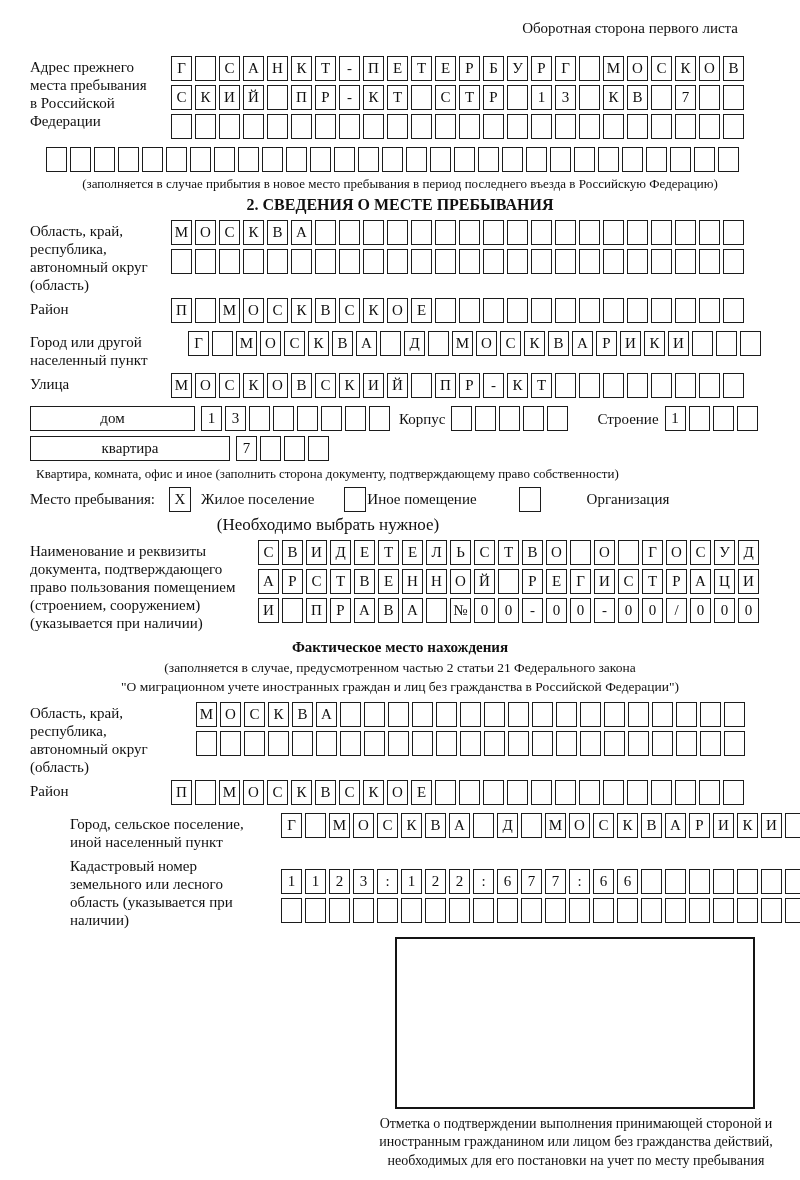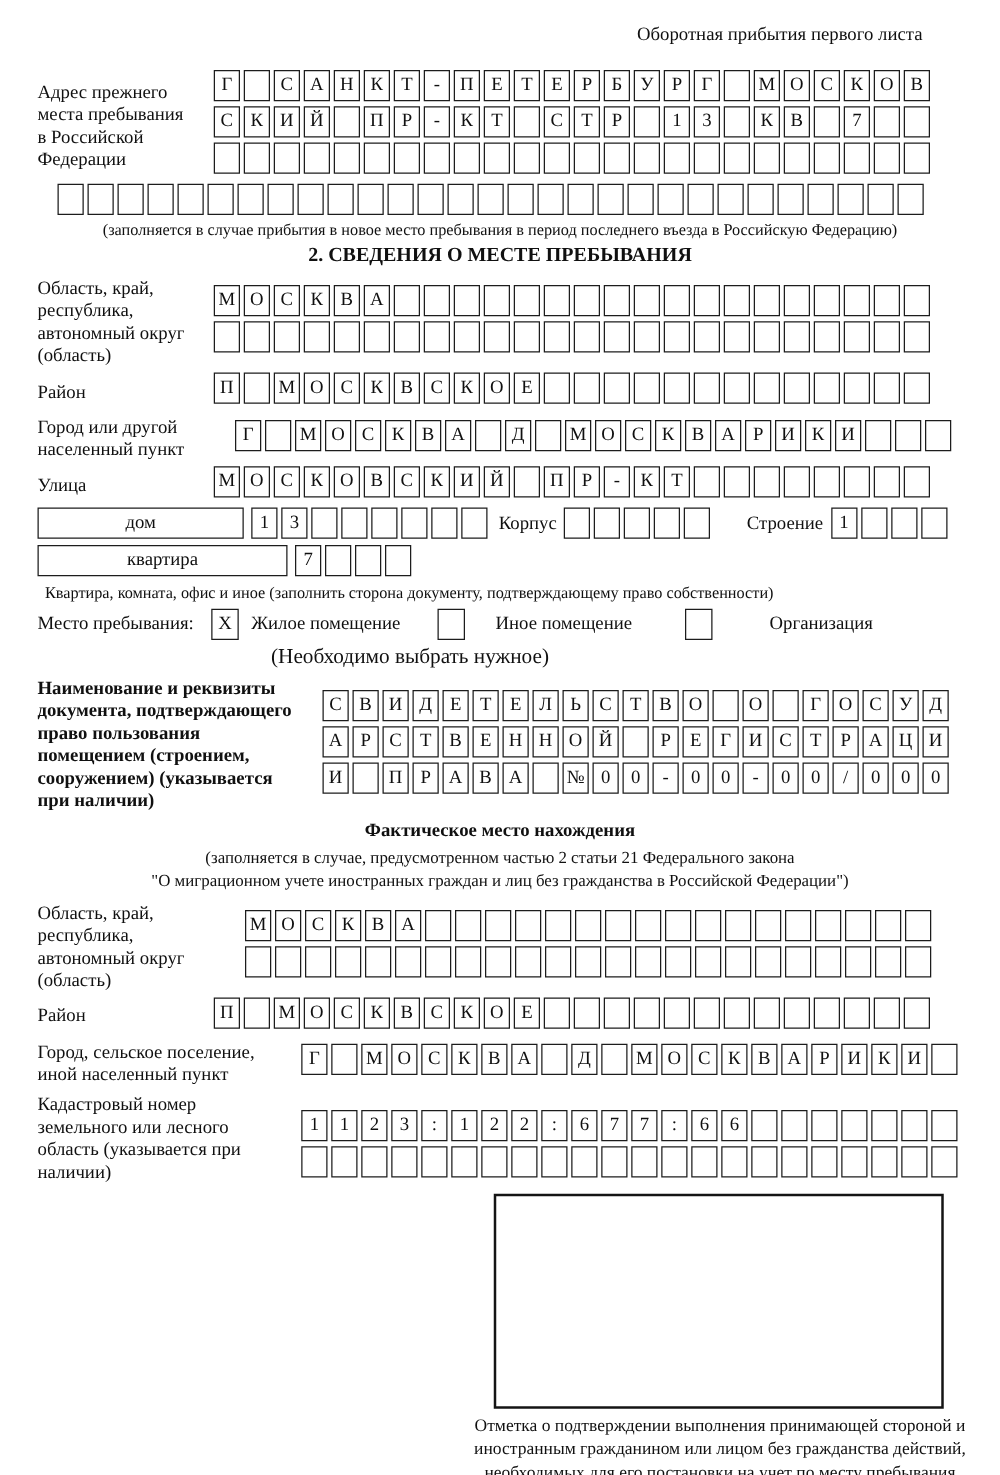--- a/index.html
+++ b/index.html
@@ -7,24 +7,24 @@
        font-family:"Liberation Serif",serif;}
   .page{padding:20px 30px 0 30px;width:740px;}
   .hdr-note{text-align:right;padding-right:32px;font-size:15px;height:20px;}
 
   
   .cb{display:inline-block;box-sizing:content-box;width:19px;height:23px;
       border:1.5px solid #1c1c1c;margin-right:3px;text-align:center;
       font-size:15px;line-height:23px;vertical-align:top;overflow:hidden;}
   .brow{white-space:nowrap;height:26px;margin-bottom:3px;line-height:0;margin-left:16px;}
 
-  .field{display:flex;align-items:center;margin-bottom:4px;}
+  .field{display:flex;align-items:flex-start;margin-bottom:4px;}
   .flabel{flex:0 0 auto;font-size:15px;line-height:18px;padding-top:2px;}
   .w125{width:125px;} .w142{width:142px;} .w150{width:150px;}
-  .w195{width:195px;} .w212{width:212px;font-weight:bold;} .fboxes{flex:1 1 auto;}
+  .w195{width:195px;margin-left:40px;} .w212{width:212px;} .fboxes{flex:1 1 auto;}
 
   .sec-title{font-weight:bold;font-size:16px;text-align:center;margin:2px 0 6px;}
   .fact-title{font-weight:bold;font-size:15px;text-align:center;margin:7px 0 3px;}
   .fact-sub{font-size:13.5px;text-align:center;line-height:1.4;}
   .note-center{font-size:13px;text-align:center;margin:1px 0 4px;}
   .note-left{font-size:13px;margin:0 0 4px 6px;}
   .choose-note{font-size:17px;text-align:center;width:596px;margin:0 0 5px;}
 
   .house-row,.apt-row{white-space:nowrap;height:27px;margin-bottom:3px;}
   .type-rect{display:inline-block;box-sizing:content-box;height:23px;
@@ -33,33 +33,33 @@
   .tr-house{width:163px;} .tr-apt{width:198px;}
   .inline-lab{display:inline-block;font-size:15px;line-height:26px;
       vertical-align:top;margin:0 6px;}
 
   .chk-row{display:flex;align-items:center;height:27px;margin-bottom:2px;}
   .chk-row .flab{font-size:15px;}
   .chk{display:inline-block;box-sizing:content-box;width:20px;height:23px;
       border:1.5px solid #1c1c1c;text-align:center;font-size:15px;
       line-height:23px;}
   .gap14{margin-left:14px;} .gap10{margin-left:10px;} .gap30{margin-left:30px;}
-  .gap12{margin-left:24px;} .gap42{margin-left:42px;} .gap46{margin-left:46px;}
+  .gap12{margin-left:1px;} .gap42{margin-left:42px;} .gap46{margin-left:46px;}
 
   .stamp-box{width:356px;height:168px;border:2px solid #141414;
       margin:8px 0 6px 365px;}
   .stamp-caption{width:440px;margin-left:326px;text-align:center;
       font-size:14px;line-height:1.32;}
 </style>
 </head>
 <body>
 
 <div class="page">
 
-  <div class="hdr-note">Оборотная прибытия первого листа</div>
+  <div class="hdr-note">Оборотная сторона первого листа</div>
 
   <div class="field" style="margin-top:16px;">
     <div class="flabel w125">Адрес прежнего места пребывания в Российской Федерации</div>
     <div class="fboxes">
       <div class="brow"><span class="cb">Г</span><span class="cb"></span><span class="cb">С</span><span class="cb">А</span><span class="cb">Н</span><span class="cb">К</span><span class="cb">Т</span><span class="cb">-</span><span class="cb">П</span><span class="cb">Е</span><span class="cb">Т</span><span class="cb">Е</span><span class="cb">Р</span><span class="cb">Б</span><span class="cb">У</span><span class="cb">Р</span><span class="cb">Г</span><span class="cb"></span><span class="cb">М</span><span class="cb">О</span><span class="cb">С</span><span class="cb">К</span><span class="cb">О</span><span class="cb">В</span></div>
       <div class="brow"><span class="cb">С</span><span class="cb">К</span><span class="cb">И</span><span class="cb">Й</span><span class="cb"></span><span class="cb">П</span><span class="cb">Р</span><span class="cb">-</span><span class="cb">К</span><span class="cb">Т</span><span class="cb"></span><span class="cb">С</span><span class="cb">Т</span><span class="cb">Р</span><span class="cb"></span><span class="cb">1</span><span class="cb">3</span><span class="cb"></span><span class="cb">К</span><span class="cb">В</span><span class="cb"></span><span class="cb">7</span><span class="cb"></span><span class="cb"></span></div>
       <div class="brow"><span class="cb"></span><span class="cb"></span><span class="cb"></span><span class="cb"></span><span class="cb"></span><span class="cb"></span><span class="cb"></span><span class="cb"></span><span class="cb"></span><span class="cb"></span><span class="cb"></span><span class="cb"></span><span class="cb"></span><span class="cb"></span><span class="cb"></span><span class="cb"></span><span class="cb"></span><span class="cb"></span><span class="cb"></span><span class="cb"></span><span class="cb"></span><span class="cb"></span><span class="cb"></span><span class="cb"></span></div>
     </div>
   </div>
   <div class="brow"><span class="cb"></span><span class="cb"></span><span class="cb"></span><span class="cb"></span><span class="cb"></span><span class="cb"></span><span class="cb"></span><span class="cb"></span><span class="cb"></span><span class="cb"></span><span class="cb"></span><span class="cb"></span><span class="cb"></span><span class="cb"></span><span class="cb"></span><span class="cb"></span><span class="cb"></span><span class="cb"></span><span class="cb"></span><span class="cb"></span><span class="cb"></span><span class="cb"></span><span class="cb"></span><span class="cb"></span><span class="cb"></span><span class="cb"></span><span class="cb"></span><span class="cb"></span><span class="cb"></span></div>
@@ -101,21 +101,21 @@
   </div>
 
   <div class="apt-row">
     <span class="type-rect tr-apt">квартира</span><span><span class="cb">7</span><span class="cb"></span><span class="cb"></span><span class="cb"></span></span>
   </div>
   <div class="note-left">Квартира, комната, офис и иное (заполнить сторона документу, подтверждающему право собственности)</div>
 
   <div class="chk-row">
     <span class="flab">Место пребывания:</span>
     <span class="chk gap14">X</span>
-    <span class="flab gap10">Жилое помещение</span>
+    <span class="flab gap10">Жилое поселение</span>
     <span class="chk gap30"></span>
     <span class="flab gap12">Иное помещение</span>
     <span class="chk gap42"></span>
     <span class="flab gap46">Организация</span>
   </div>
   <div class="choose-note">(Необходимо выбрать нужное)</div>
 
   <div class="field" style="margin-top:4px;">
     <div class="flabel w212">Наименование и реквизиты документа, подтверждающего право пользования помещением (строением, сооружением) (указывается при наличии)</div>
     <div class="fboxes">

